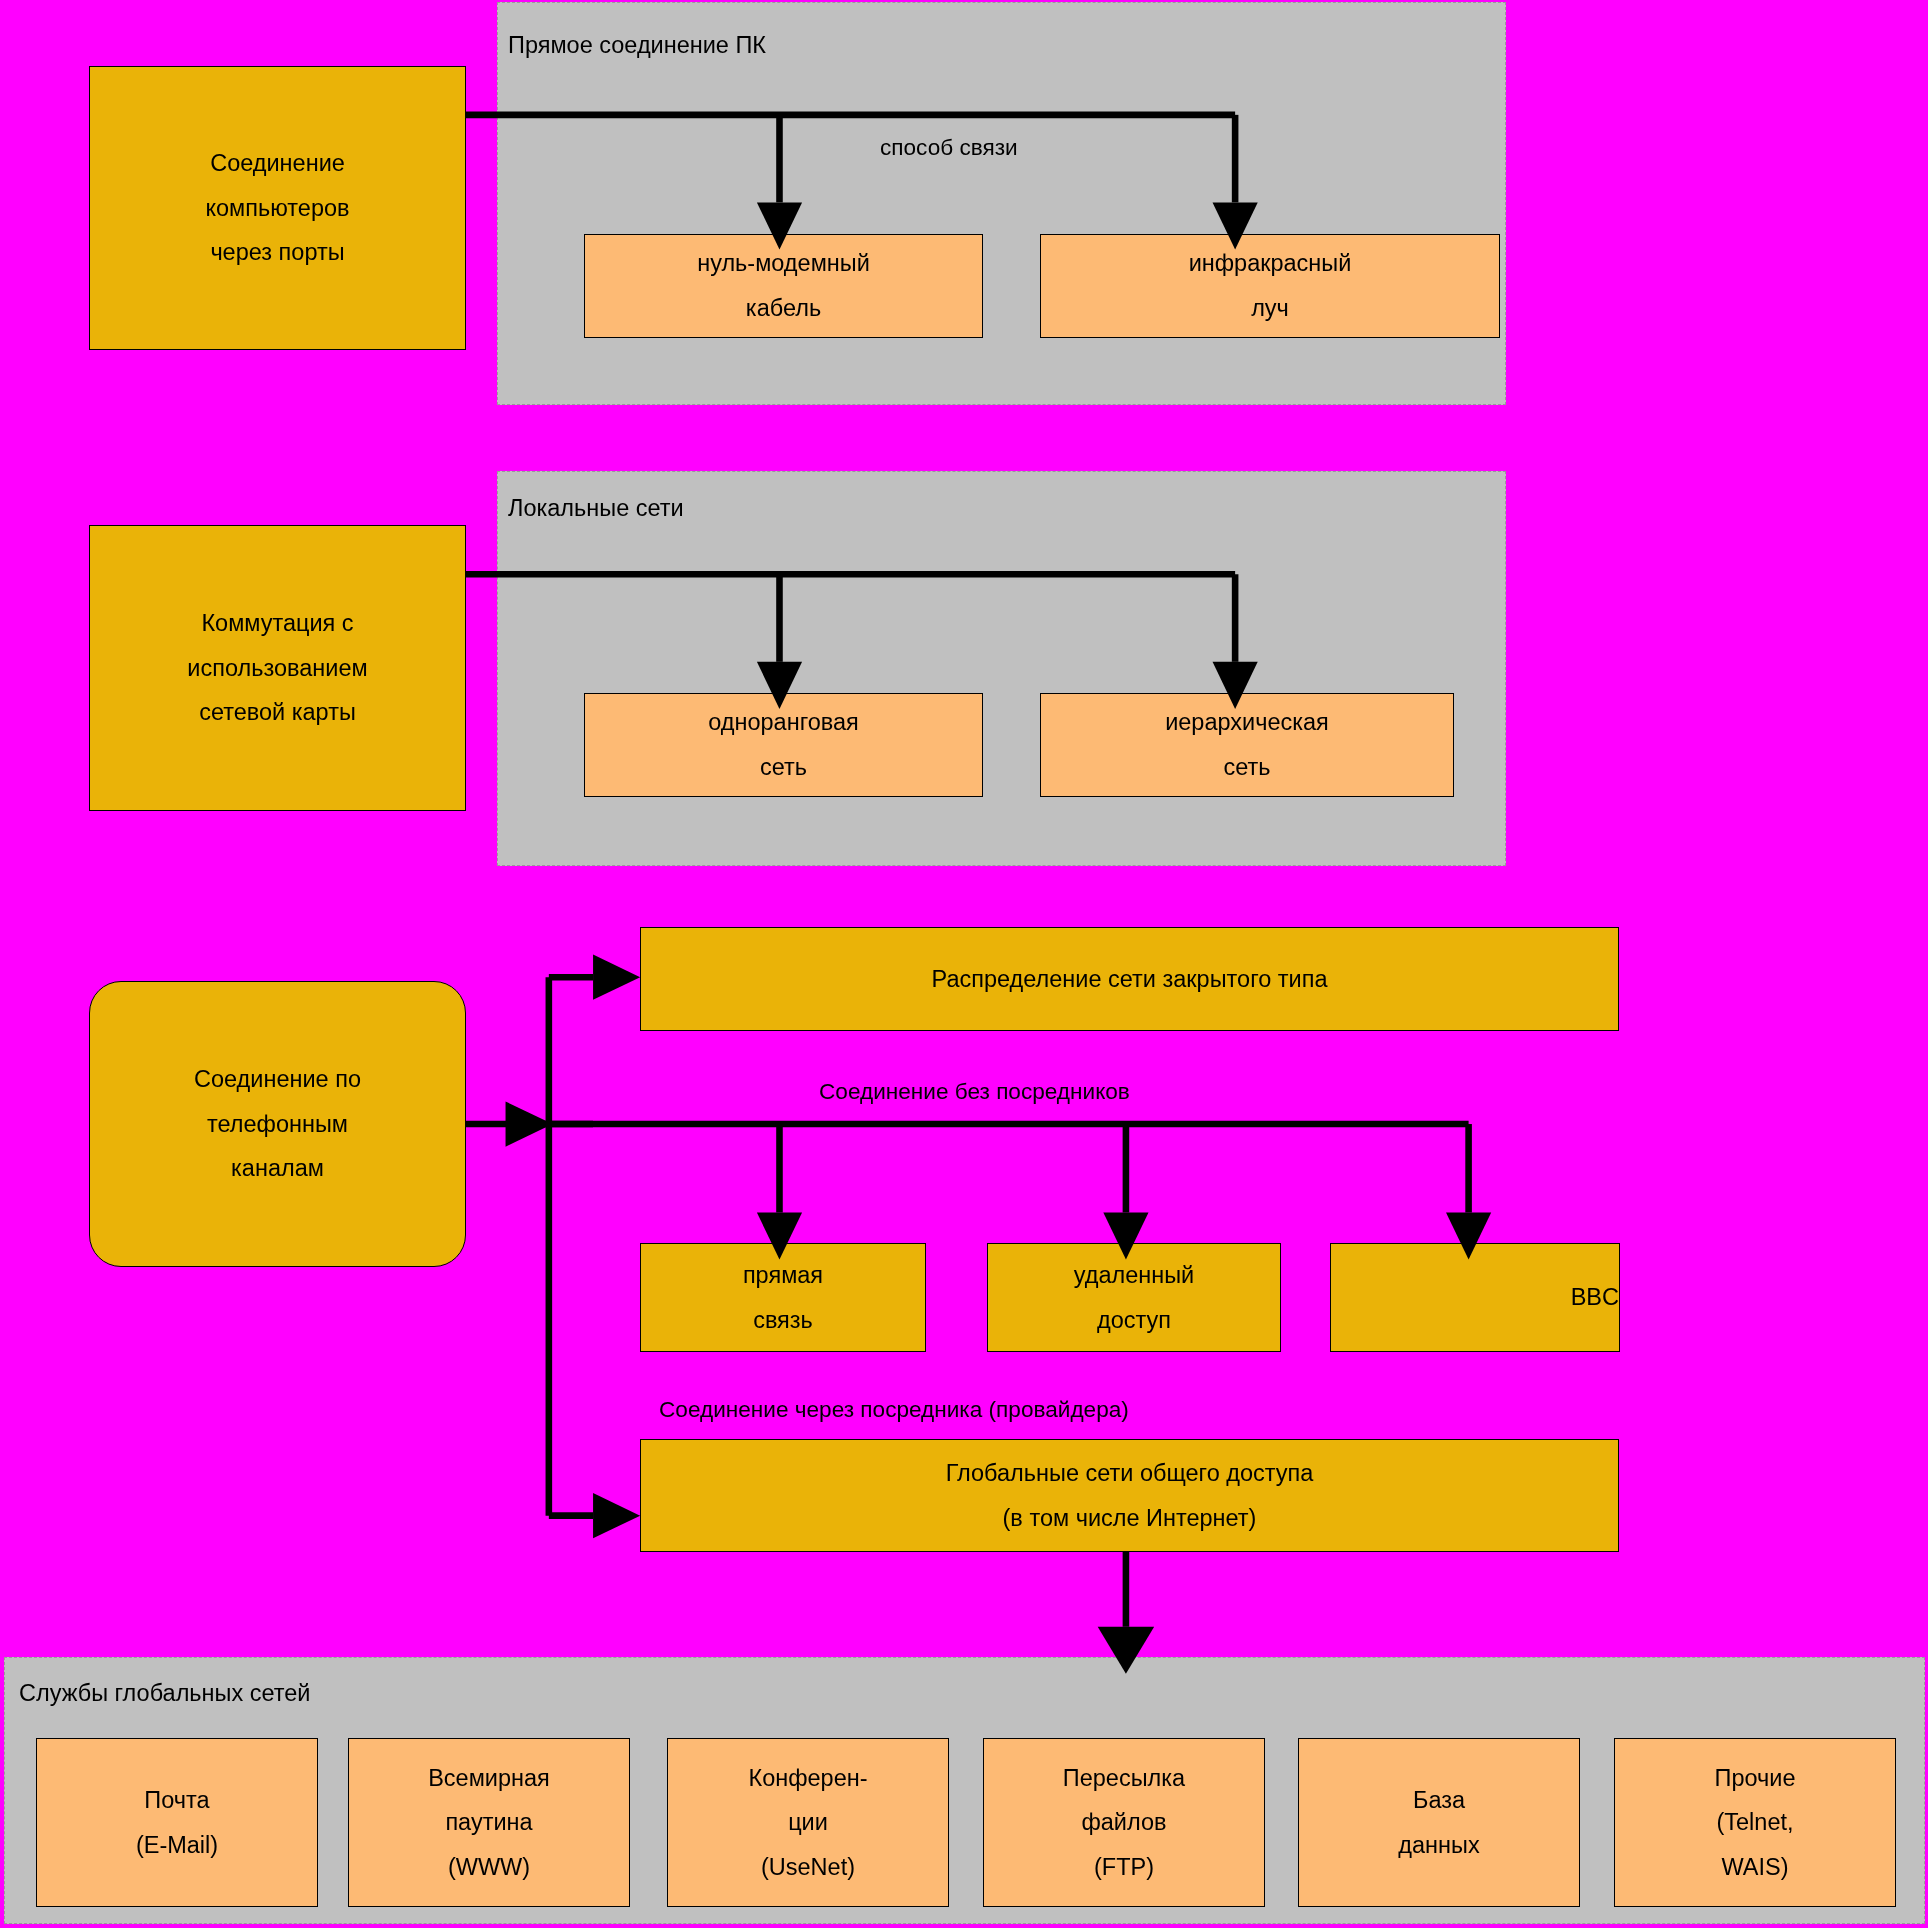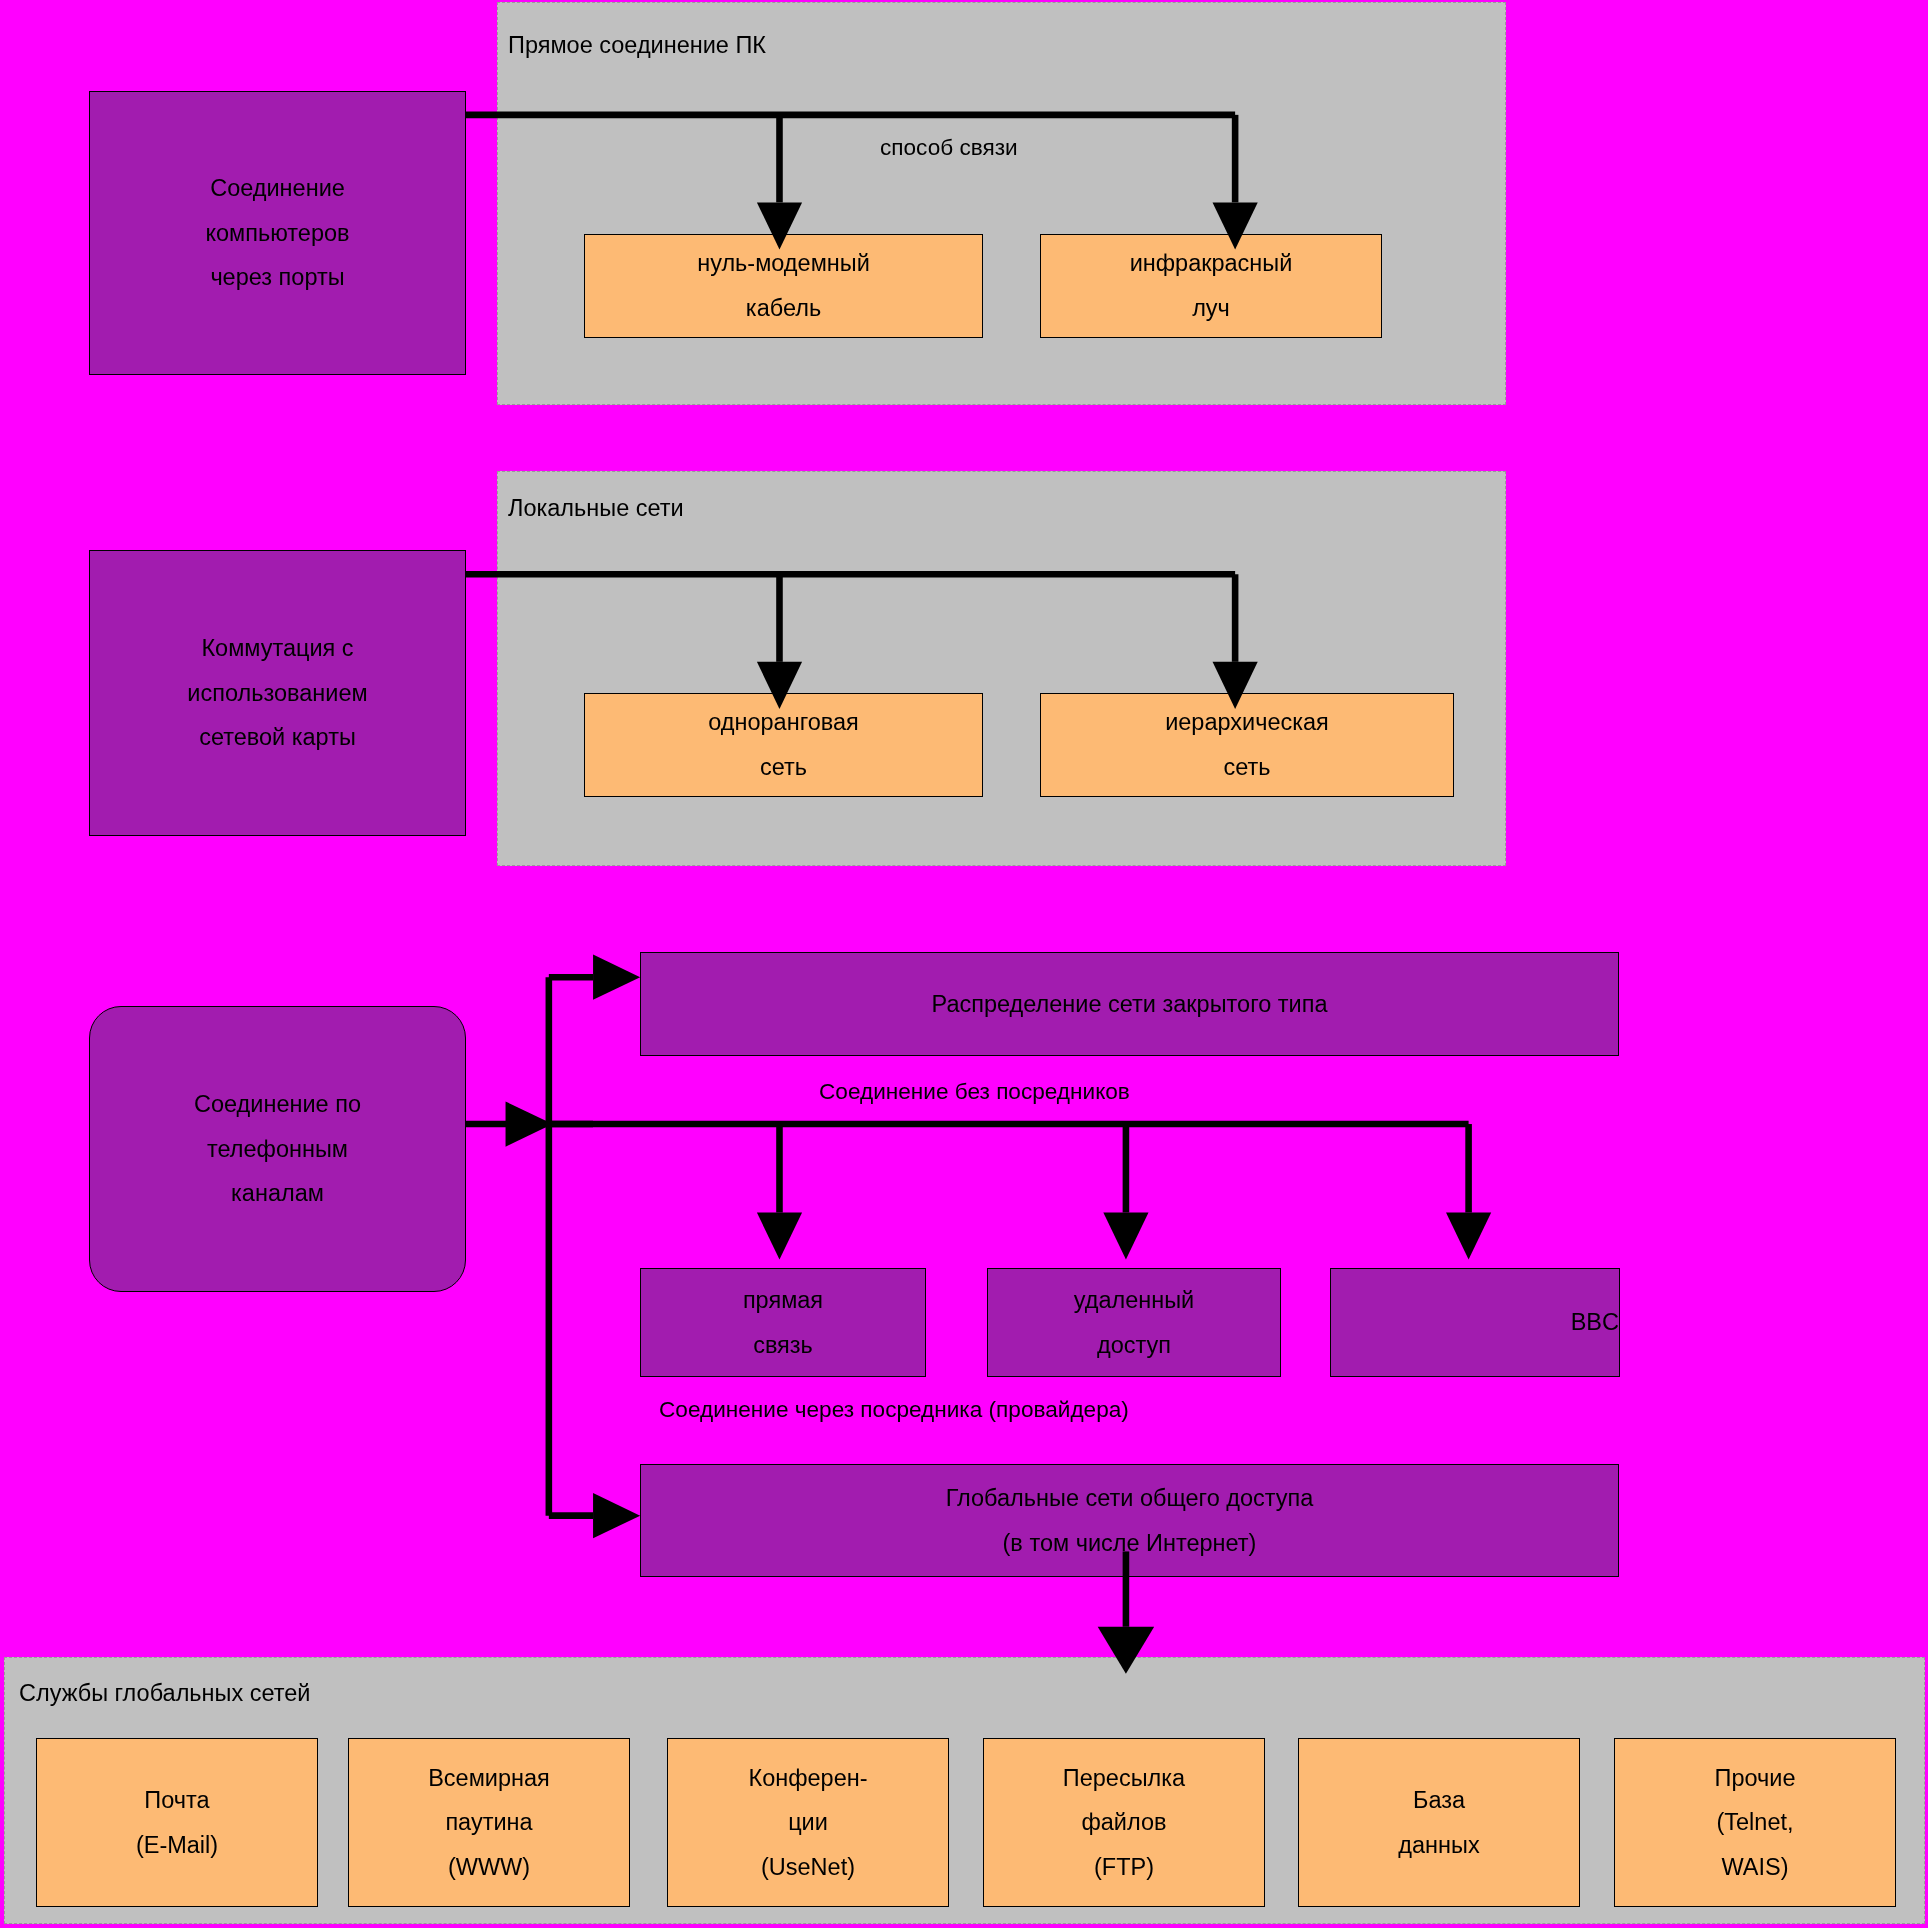--- a/index.html
+++ b/index.html
@@ -30,21 +30,21 @@
     border:1.9px solid #000;
     display:flex;
     flex-direction:column;
     align-items:center;
     justify-content:center;
     text-align:center;
     font-size:23.5px;
     color:#000;
     line-height:1.9;
   }
-  .box.gray{background:#a21caf;margin-top:25px;}
+  .box.gray{background:#eab308;}
   .box.white{background:#fdba74;}
   .box .ln{display:block;width:100%;}
   .edge-label{
     position:absolute;
     font-size:22.6px;
     color:#000;
     white-space:nowrap;
     line-height:1;
   }
   svg.connectors{
@@ -67,21 +67,21 @@
     <span class="ln">через порты</span>
   </div>
 
   <div class="edge-label" style="left:880px;top:137px;">способ связи</div>
 
   <div class="box white" style="left:584px;top:234px;width:399px;height:104px;">
     <span class="ln">нуль-модемный</span>
     <span class="ln">кабель</span>
   </div>
 
-  <div class="box white" style="left:1040px;top:234px;width:342px;height:104px;">
+  <div class="box white" style="left:1040px;top:234px;width:460px;height:104px;">
     <span class="ln">инфракрасный</span>
     <span class="ln">луч</span>
   </div>
 
   <div class="grp" style="left:497px;top:471px;width:1009px;height:395px;"></div>
   <div class="grp-label" style="left:508px;top:497px;">Локальные сети</div>
 
   <div class="box gray" style="left:89px;top:525px;width:377px;height:286px;">
     <span class="ln">Коммутация с</span>
     <span class="ln">использованием</span>

